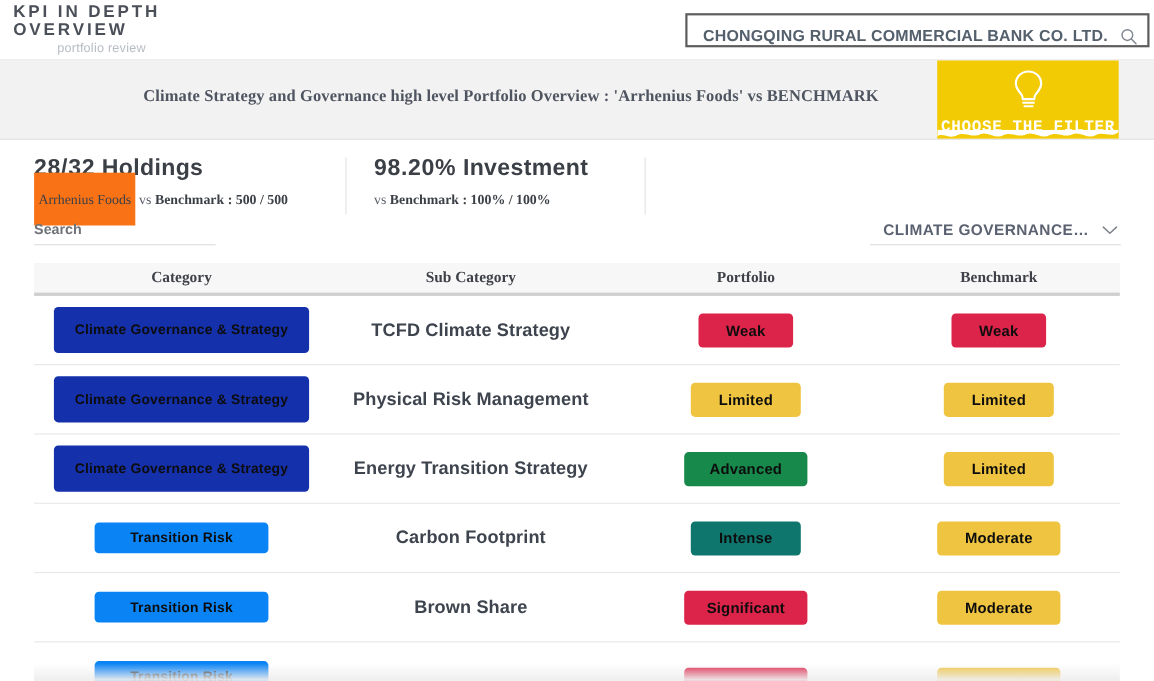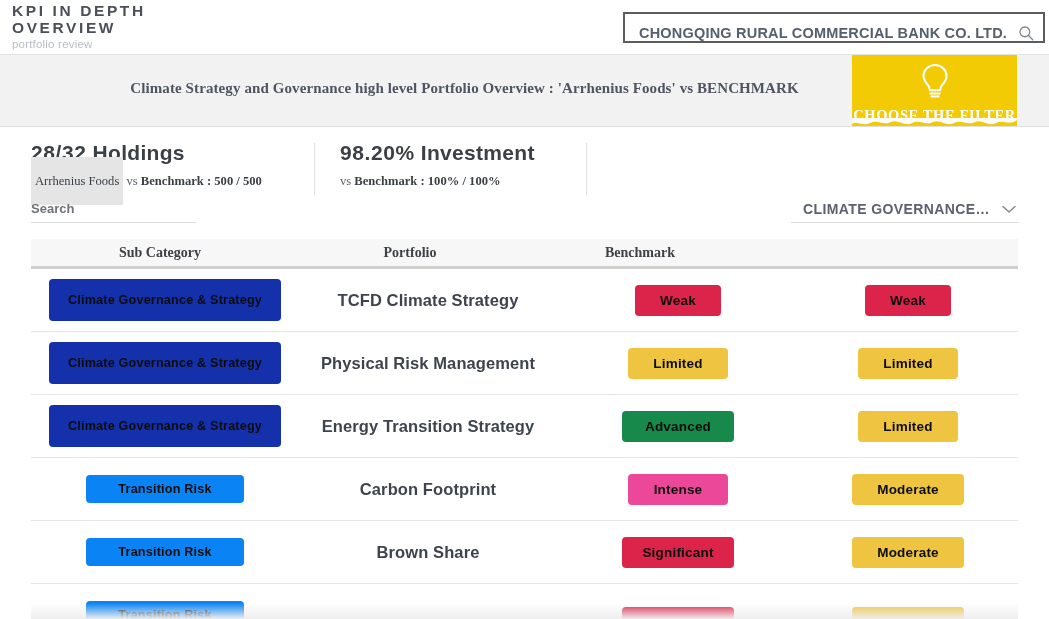--- a/index.html
+++ b/index.html
@@ -30,20 +30,21 @@
     letter-spacing: 2.6px;
     color: #4a4f58;
     line-height: 17px;
     text-transform: uppercase;
   }
   .brand-sub {
     font-size: 11.5px;
     color: #b7bcc4;
     letter-spacing: 0.2px;
     margin-top: 2px;
+    margin-left: 40px;
   }
   .search-box {
     position: absolute;
     right: 4px;
     top: 12px;
     width: 422px;
     height: 31px;
     border: 2px solid #5c5c5c;
     background: #ffffff;
     display: flex;
@@ -87,21 +88,21 @@
     width: 165px;
     height: 71px;
     background: #F2CB05;
     color: #ffffff;
     text-align: center;
     cursor: pointer;
     overflow: hidden;
   }
   .filter-bulb { margin-top: 7px; }
   .filter-label {
-    font-family: Liberation Serif, serif;
+    font-family: Liberation Mono, monospace;
     font-size: 14.5px;
     font-weight: bold;
     letter-spacing: 0.6px;
     margin-top: 1px;
   }
   .zigzag {
     position: absolute;
     left: 0; bottom: 0;
     width: 100%; height: 8px;
     display: block;
@@ -128,21 +129,21 @@
   }
   .kpi-head .num { letter-spacing: 0.6px; }
   .kpi-head .lbl { font-weight: bold; margin-left: 6px; }
   .kpi-sub {
     font-family: "Liberation Serif", serif;
     font-size: 12.6px;
     color: #3b3f46;
     margin-top: 9px;
     white-space: nowrap;
   }
-  .kpi-sub .hl { background: #e5e5e5; padding: 17px 4px; }
+  .kpi-sub .hl { background: #f97316; padding: 17px 4px; }
   .kpi-sub .vs { color: #5a5f67; }
   .kpi-sub b { font-weight: bold; }
   .divider {
     position: absolute;
     top: 16px;
     width: 1px; height: 52px;
     background: #e2e2e2;
   }
   .divider.d1 { left: 314px; }
   .divider.d2 { left: 586px; }
@@ -326,20 +327,21 @@
   <div class="ctl ctl-right">
     <span class="ctl-text">CLIMATE GOVERNANCE…</span>
     <svg class="chev" viewBox="0 0 16 10" fill="none" stroke="#7f858d" stroke-width="1.4">
       <polyline points="2,2.5 8,8 14,2.5" stroke-linecap="round" stroke-linejoin="round"></polyline>
     </svg>
   </div>
 </div>
 
 <div class="table-wrap">
   <div class="thead">
+    <div class="th c1">Category</div>
     <div class="th c2">Sub Category</div>
     <div class="th c3">Portfolio</div>
     <div class="th c4">Benchmark</div>
   </div>
   <div id="tbody">
       <div class="trow">
         <div class="cell c1">
           <div class="cat-pill" style="background: rgb(21, 48, 171);">Climate Governance &amp; Strategy</div>
         </div>
         <div class="cell c2">
@@ -381,21 +383,21 @@
         </div>
       </div>
       <div class="trow">
         <div class="cell c1">
           <div class="cat-pill narrow" style="background: rgb(10, 132, 245);">Transition Risk</div>
         </div>
         <div class="cell c2">
           <div class="subcat">Carbon Footprint</div>
         </div>
         <div class="cell c3">
-          <div class="badge w100" style="background: #ec4899;">Intense</div>
+          <div class="badge w100" style="background: #0f766e;">Intense</div>
         </div>
         <div class="cell c4">
           <div class="badge w112" style="background: rgb(239, 196, 64);">Moderate</div>
         </div>
       </div>
       <div class="trow">
         <div class="cell c1">
           <div class="cat-pill narrow" style="background: rgb(10, 132, 245);">Transition Risk</div>
         </div>
         <div class="cell c2">

